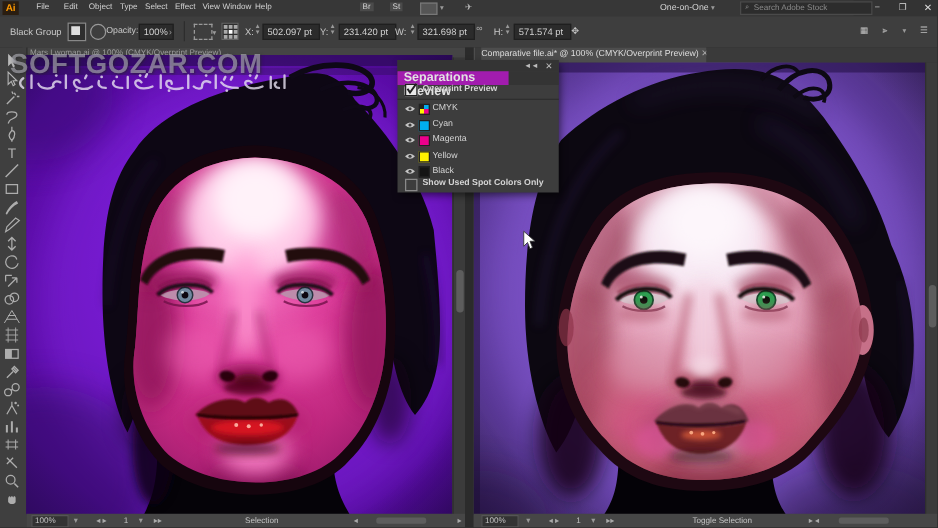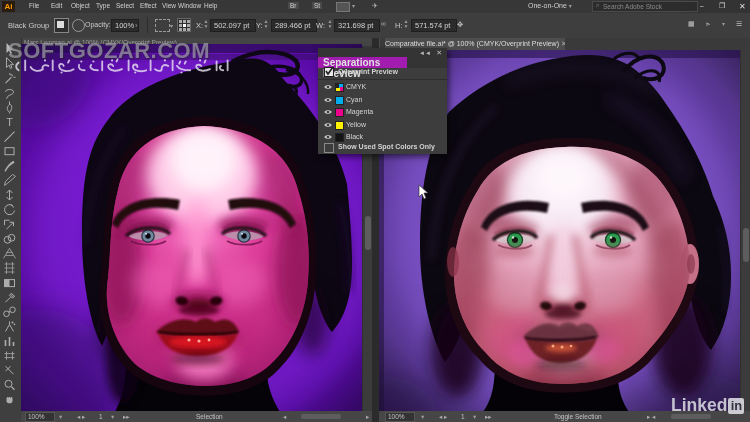--- a/index.html
+++ b/index.html
@@ -95,21 +95,21 @@
           <rect x="6" y="10" width="3" height="3"></rect>
           <rect x="10" y="10" width="3" height="3"></rect>
         </g>
         <rect x="6" y="6" width="3" height="3" fill="#fff"></rect>
       </svg>
     <span class="lbl" style="left:196px;top:8px">X:</span>
     <span class="stepper" style="left:203px;top:6px">▲<br>▼</span>
     <span class="field" style="left:210px;top:6px;width:38px">502.097 pt</span>
     <span class="lbl" style="left:256px;top:8px">Y:</span>
     <span class="stepper" style="left:263px;top:6px">▲<br>▼</span>
-    <span class="field" style="left:271px;top:6px;width:38px">289.466 pt</span>
+    <span class="field" style="left:271px;top:6px;width:38px">231.420 pt</span>
     <span class="lbl" style="left:316px;top:8px">W:</span>
     <span class="stepper" style="left:327px;top:6px">▲<br>▼</span>
     <span class="field" style="left:334px;top:6px;width:38px">321.698 pt</span>
     <span class="lbl" style="left:381px;top:7px;color:#b0b0b0;font-size:7px">∞</span>
     <span class="lbl" style="left:395px;top:8px">H:</span>
     <span class="stepper" style="left:403px;top:6px">▲<br>▼</span>
     <span class="field" style="left:411px;top:6px;width:38px">571.574 pt</span>
     <span class="lbl" style="left:457px;top:7px;color:#c0c0c0">✥</span>
     <span class="lbl" style="left:688px;top:7px;color:#c0c0c0;font-size:7px">▦</span>
     <span class="lbl" style="left:706px;top:7px;color:#c0c0c0;font-size:7px">⫸</span>
@@ -633,14 +633,13 @@
       <circle cx="63" cy="5" r="1"></circle>
         <circle cx="45" cy="15" r="1"></circle>
         <circle cx="30" cy="4" r="1"></circle>
     </g>
   </svg>
 
   <svg class="abs" style="left:418px;top:184px" width="12" height="16">
       <polygon points="1,1 1,13 4,10 6,15 8,14 6,9 10,9" fill="#fff" stroke="#333" stroke-width="0.7"></polygon>
     </svg>
 
-  <div class="abs" id="li">Linked<span class="box">in</span></div>
 </div>
 
 </body></html>

